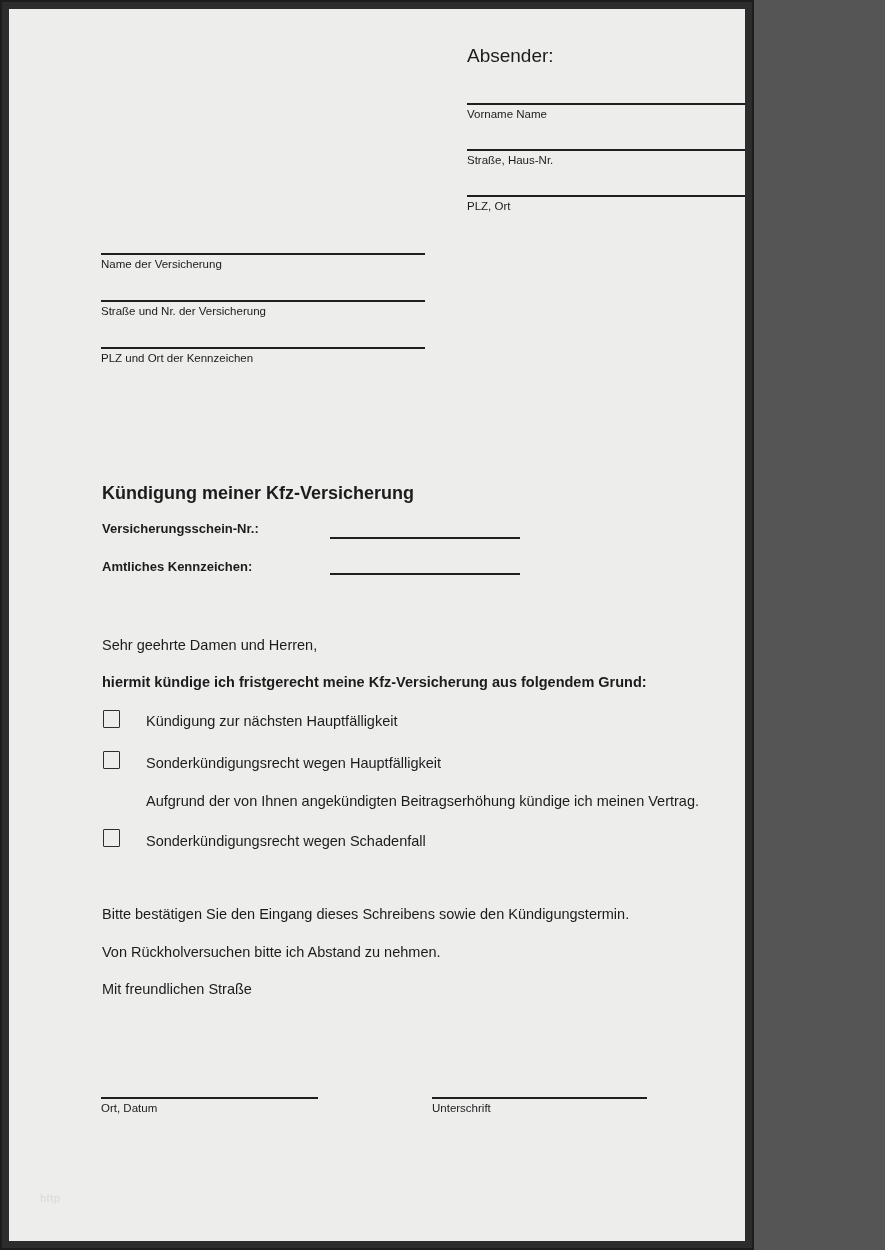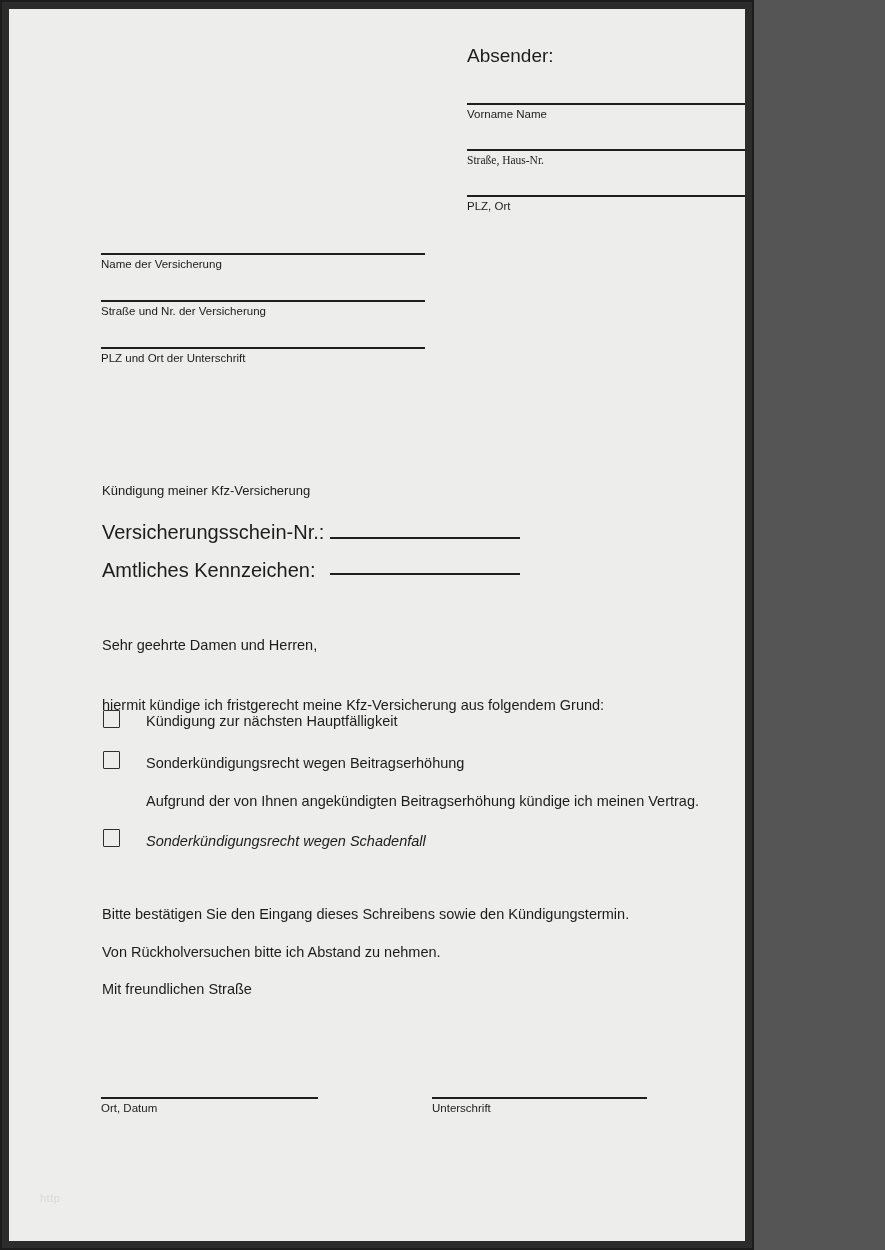--- a/index.html
+++ b/index.html
@@ -35,27 +35,27 @@
   }
   .flabel {
     position: absolute;
     font-size: 11.5px;
     color: #1c1c1c;
     white-space: nowrap;
     text-align: right;
   }
 
   .subject-title {
-    font-size: 13px;
-    font-weight: normal;
+    font-size: 18px;
+    font-weight: bold;
     white-space: nowrap;
   }
   .subject-label {
-    font-size: 20px;
-    font-weight: normal;
+    font-size: 13px;
+    font-weight: bold;
     white-space: nowrap;
   }
 
   .body-text {
     font-size: 14.5px;
     color: #1c1c1c;
     white-space: nowrap;
   }
 
   .checkbox {
@@ -88,55 +88,55 @@
 
 <div class="frame">
   <div class="page">
 
     <div class="abs h-absender" style="left:458px; top:36px;">Absender:</div>
 
     <div class="fline" style="left:458px; top:94px; width:322px;"></div>
     <div class="flabel" style="left:458px; top:99px;">Vorname Name</div>
 
     <div class="fline" style="left:458px; top:140px; width:322px;"></div>
-    <div class="flabel" style="left:458px; top:145px;font-family:Liberation Serif, serif;">Straße, Haus-Nr.</div>
+    <div class="flabel" style="left:458px; top:145px;">Straße, Haus-Nr.</div>
 
     <div class="fline" style="left:458px; top:186px; width:322px;"></div>
     <div class="flabel" style="left:458px; top:191px;">PLZ, Ort</div>
 
     <div class="fline" style="left:92px; top:244px; width:324px;"></div>
     <div class="flabel" style="left:92px; top:249px;">Name der Versicherung</div>
 
     <div class="fline" style="left:92px; top:291px; width:324px;"></div>
     <div class="flabel" style="left:92px; top:296px;">Straße und Nr. der Versicherung</div>
 
     <div class="fline" style="left:92px; top:338px; width:324px;"></div>
-    <div class="flabel" style="left:92px; top:343px;">PLZ und Ort der Unterschrift</div>
+    <div class="flabel" style="left:92px; top:343px;">PLZ und Ort der Kennzeichen</div>
 
     <div class="abs subject-title" style="left:93px; top:474px;">Kündigung meiner Kfz-Versicherung</div>
 
     <div class="abs subject-label" style="left:93px; top:512px;">Versicherungsschein-Nr.:</div>
     <div class="fline" style="left:321px; top:528px; width:190px;"></div>
 
     <div class="abs subject-label" style="left:93px; top:550px;">Amtliches Kennzeichen:</div>
     <div class="fline" style="left:321px; top:564px; width:190px;"></div>
 
     <div class="abs body-text" style="left:93px; top:628px;">Sehr geehrte Damen und Herren,</div>
 
-    <div class="abs body-text" style="left:93px; top:688px;">hiermit kündige ich fristgerecht meine Kfz-Versicherung aus folgendem Grund:</div>
+    <div class="abs body-text" style="left:93px; top:665px;font-weight:bold;">hiermit kündige ich fristgerecht meine Kfz-Versicherung aus folgendem Grund:</div>
 
     <span class="checkbox" style="left:94px; top:701px;"></span>
     <div class="abs body-text" style="left:137px; top:704px;">Kündigung zur nächsten Hauptfälligkeit</div>
 
     <span class="checkbox" style="left:94px; top:742px;"></span>
-    <div class="abs body-text" style="left:137px; top:746px;">Sonderkündigungsrecht wegen Beitragserhöhung</div>
+    <div class="abs body-text" style="left:137px; top:746px;">Sonderkündigungsrecht wegen Hauptfälligkeit</div>
     <div class="abs body-text" style="left:137px; top:784px;">Aufgrund der von Ihnen angekündigten Beitragserhöhung kündige ich meinen Vertrag.</div>
 
     <span class="checkbox" style="left:94px; top:820px;"></span>
-    <div class="abs body-text" style="left:137px; top:824px;font-style:italic;">Sonderkündigungsrecht wegen Schadenfall</div>
+    <div class="abs body-text" style="left:137px; top:824px;">Sonderkündigungsrecht wegen Schadenfall</div>
 
     <div class="abs body-text" style="left:93px; top:897px;">Bitte bestätigen Sie den Eingang dieses Schreibens sowie den Kündigungstermin.</div>
     <div class="abs body-text" style="left:93px; top:935px;">Von Rückholversuchen bitte ich Abstand zu nehmen.</div>
     <div class="abs body-text" style="left:93px; top:972px;">Mit freundlichen Straße</div>
 
     <div class="fline" style="left:92px; top:1088px; width:217px;"></div>
     <div class="flabel" style="left:92px; top:1093px;">Ort, Datum</div>
 
     <div class="fline" style="left:423px; top:1088px; width:215px;"></div>
     <div class="flabel" style="left:423px; top:1093px;">Unterschrift</div>

